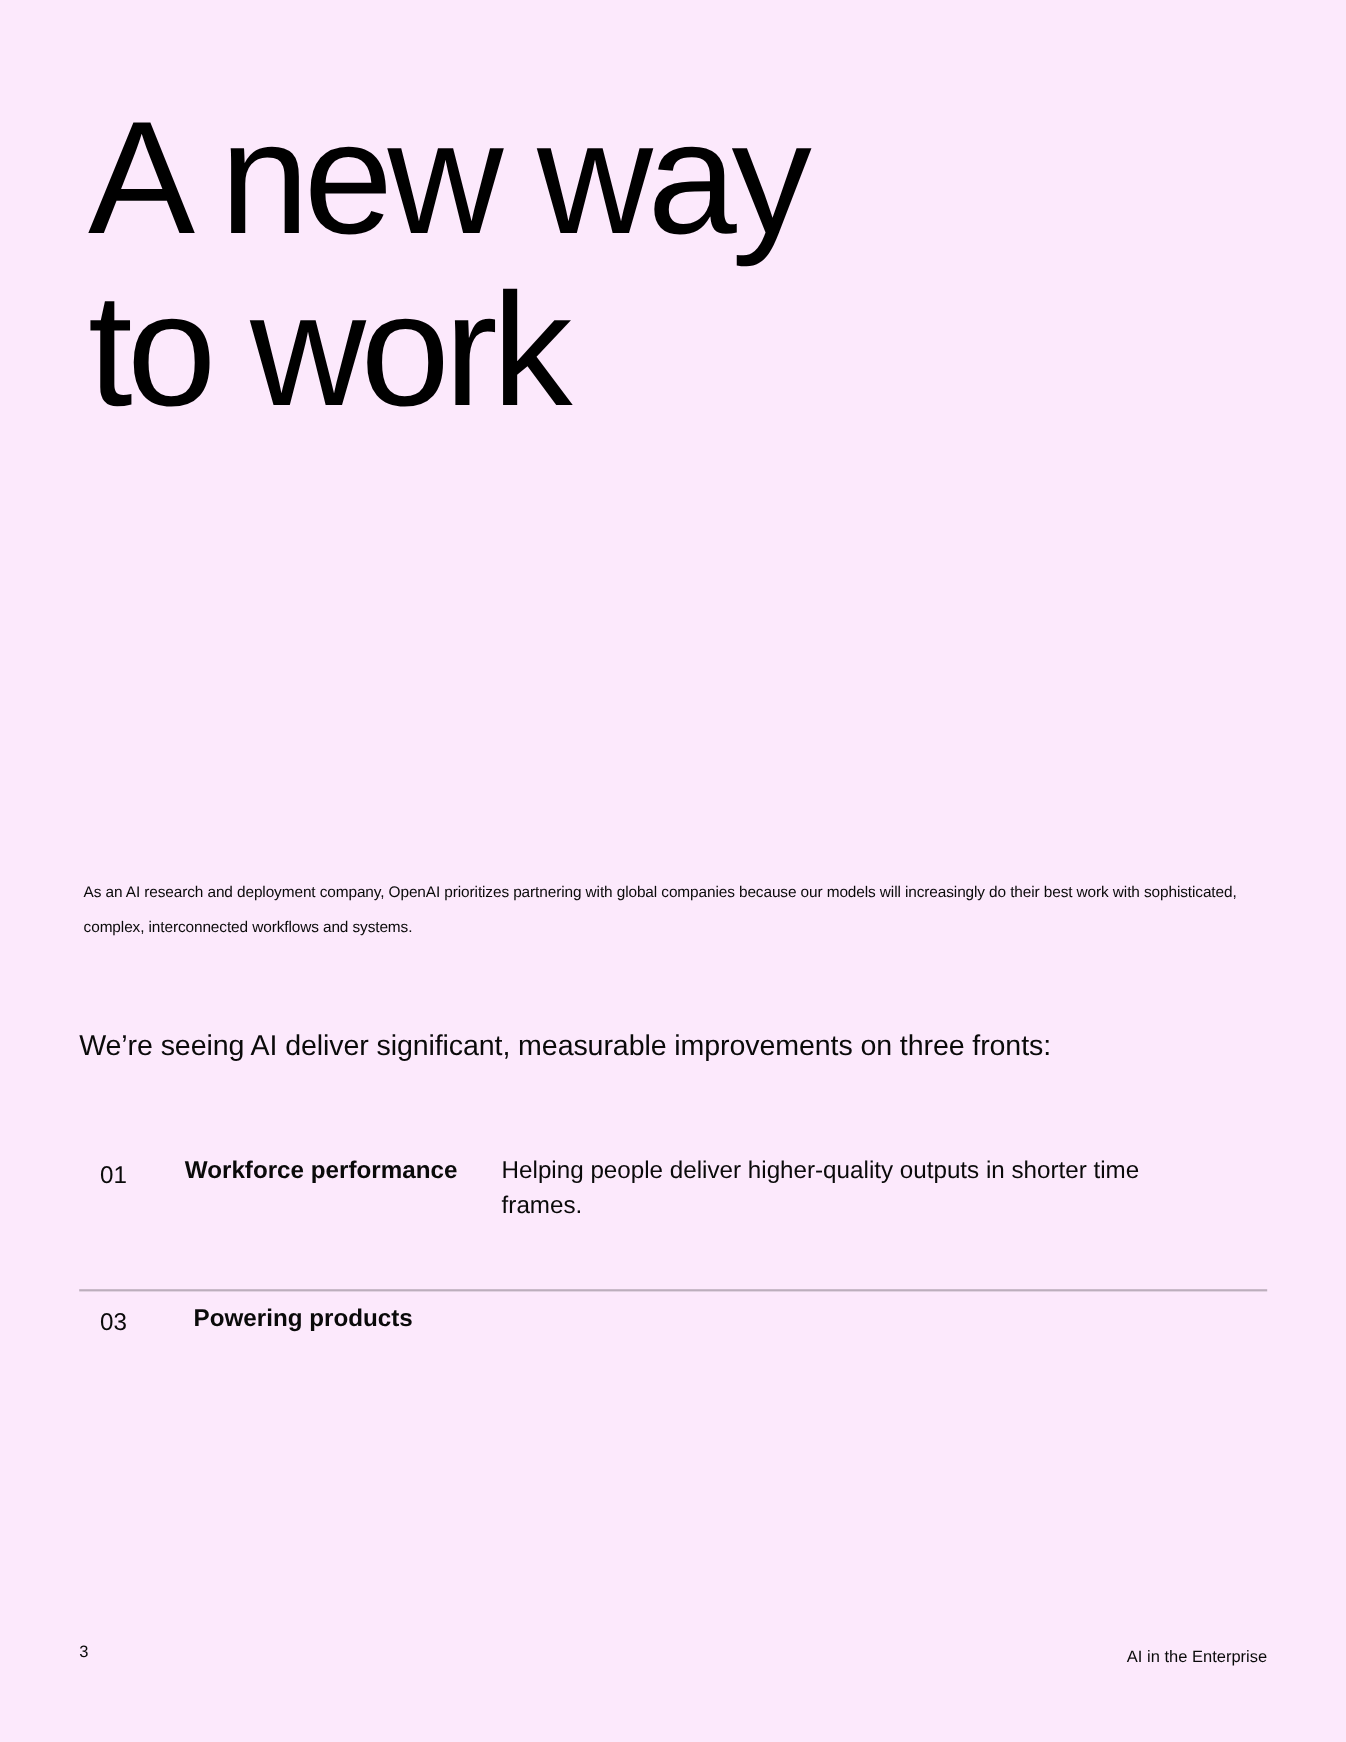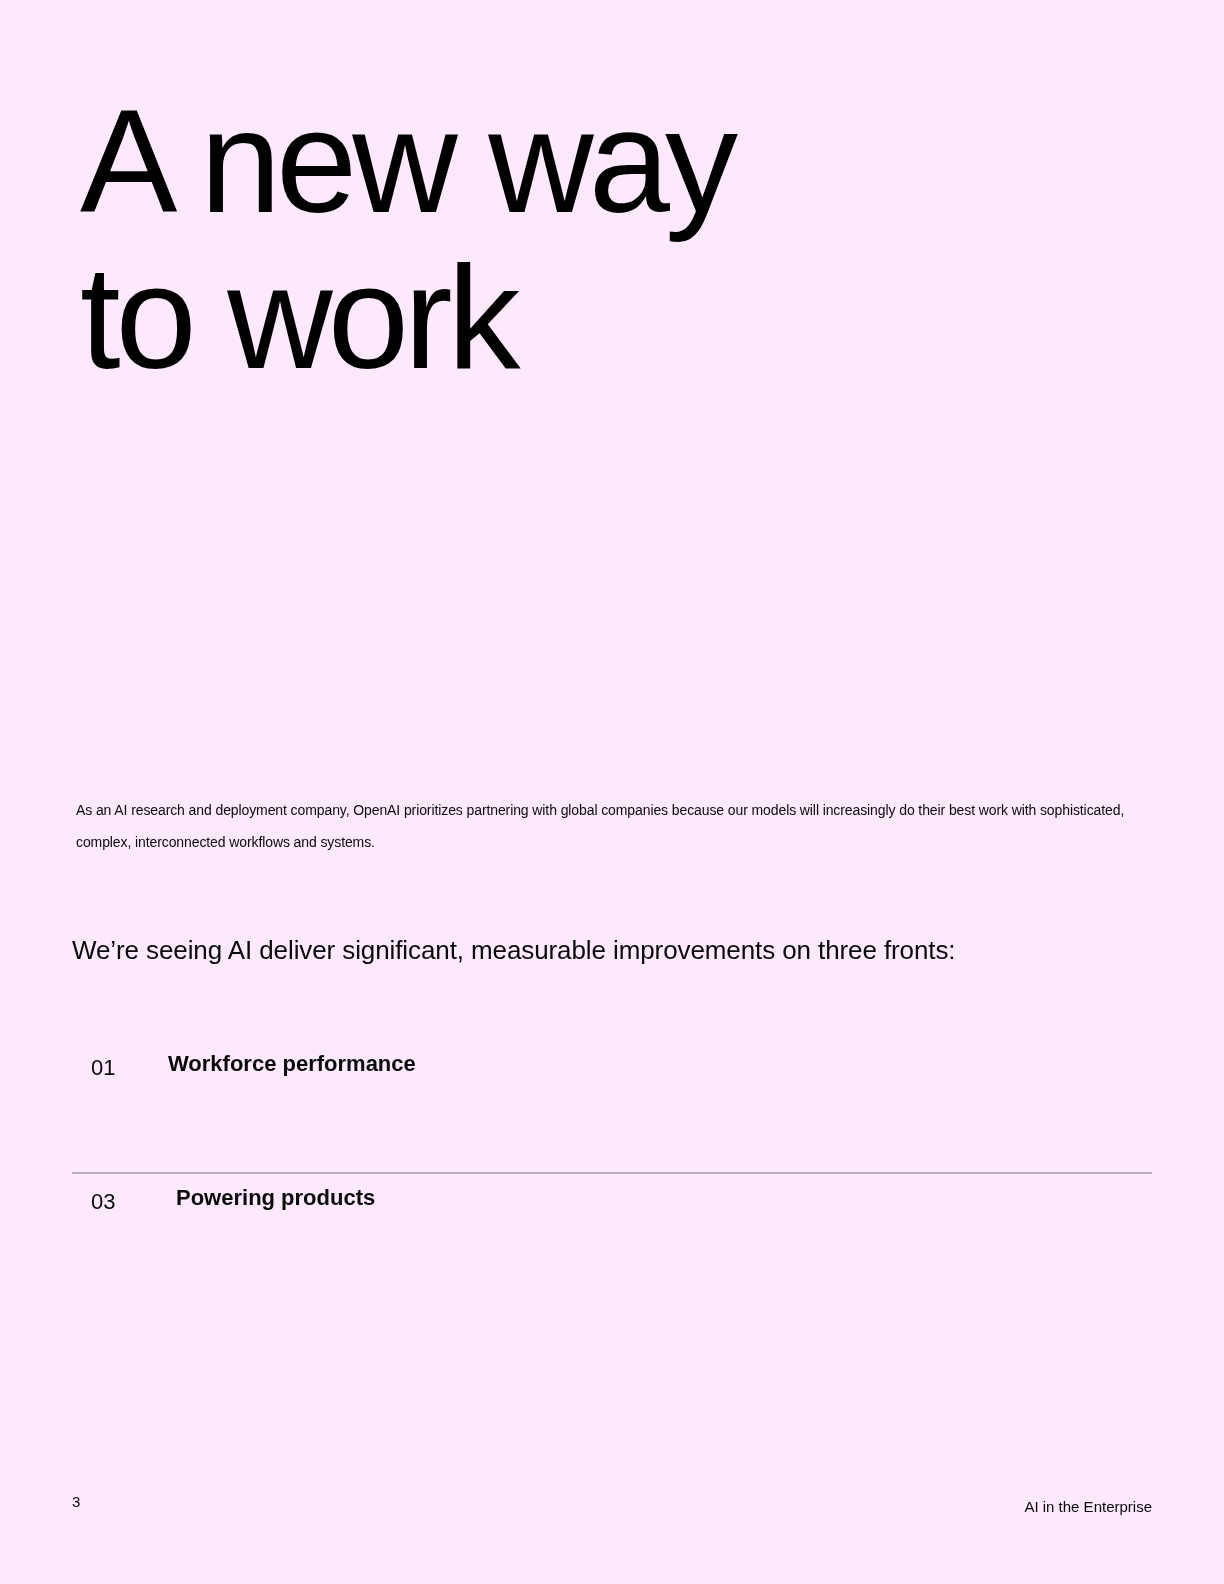--- a/index.html
+++ b/index.html
@@ -130,20 +130,21 @@
   </h1>
 
   <p class="intro">As an AI research and deployment company, OpenAI prioritizes partnering with global companies because our models will increasingly do their best work with sophisticated, complex, interconnected workflows and systems.</p>
 
   <p class="lead">We’re seeing AI deliver significant, measurable improvements on three fronts:</p>
 
   <div class="fronts">
     <div class="front-row first">
       <div class="front-num">01</div>
       <div class="front-name">Workforce performance</div>
+      <div class="front-desc">Helping people deliver higher-quality outputs in shorter time frames.</div>
     </div>
     <div class="front-row">
       <div class="front-num">03</div>
       <div class="front-name">Powering products</div>
     </div>
   </div>
 
   <div class="footer">
     <span class="page-num">3</span>
     <span class="doc-title">AI in the Enterprise</span>

